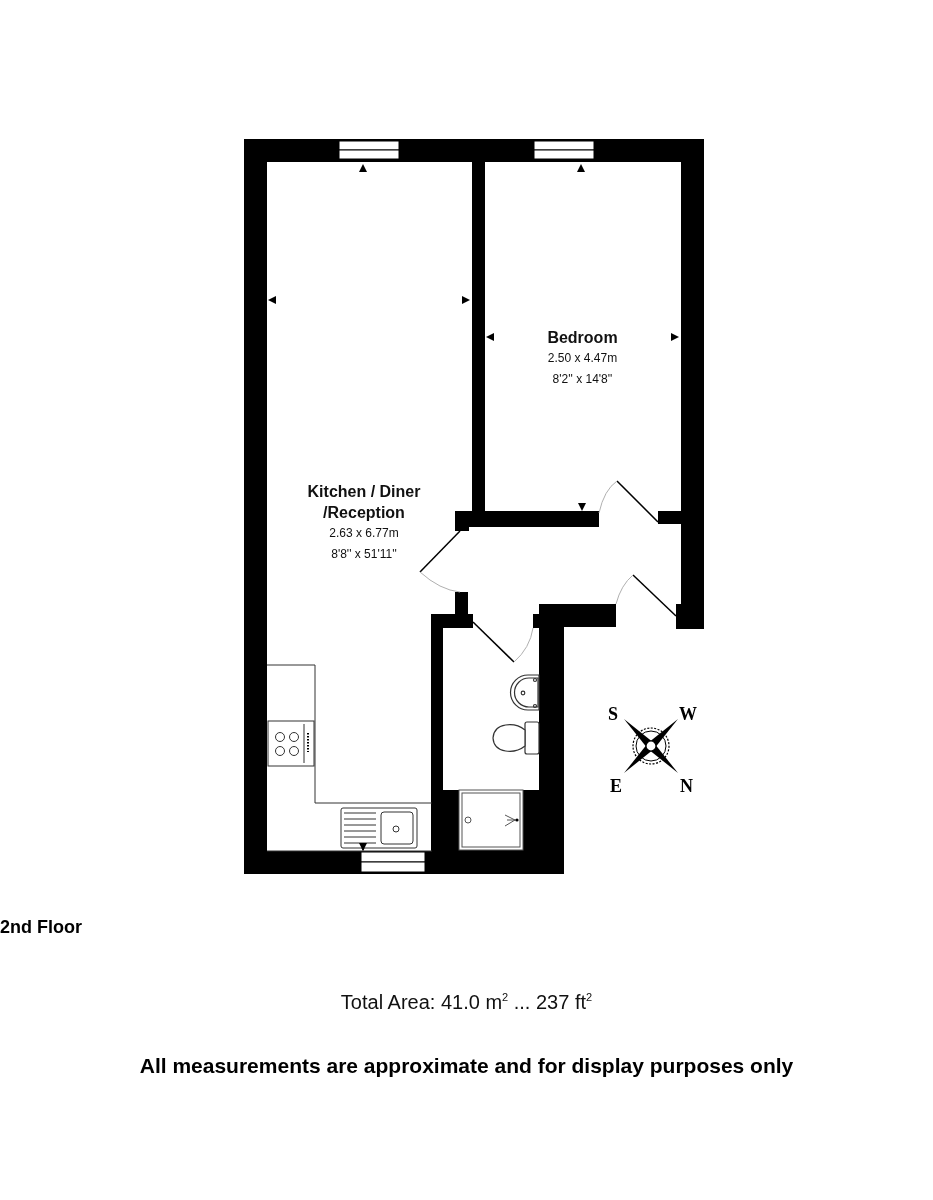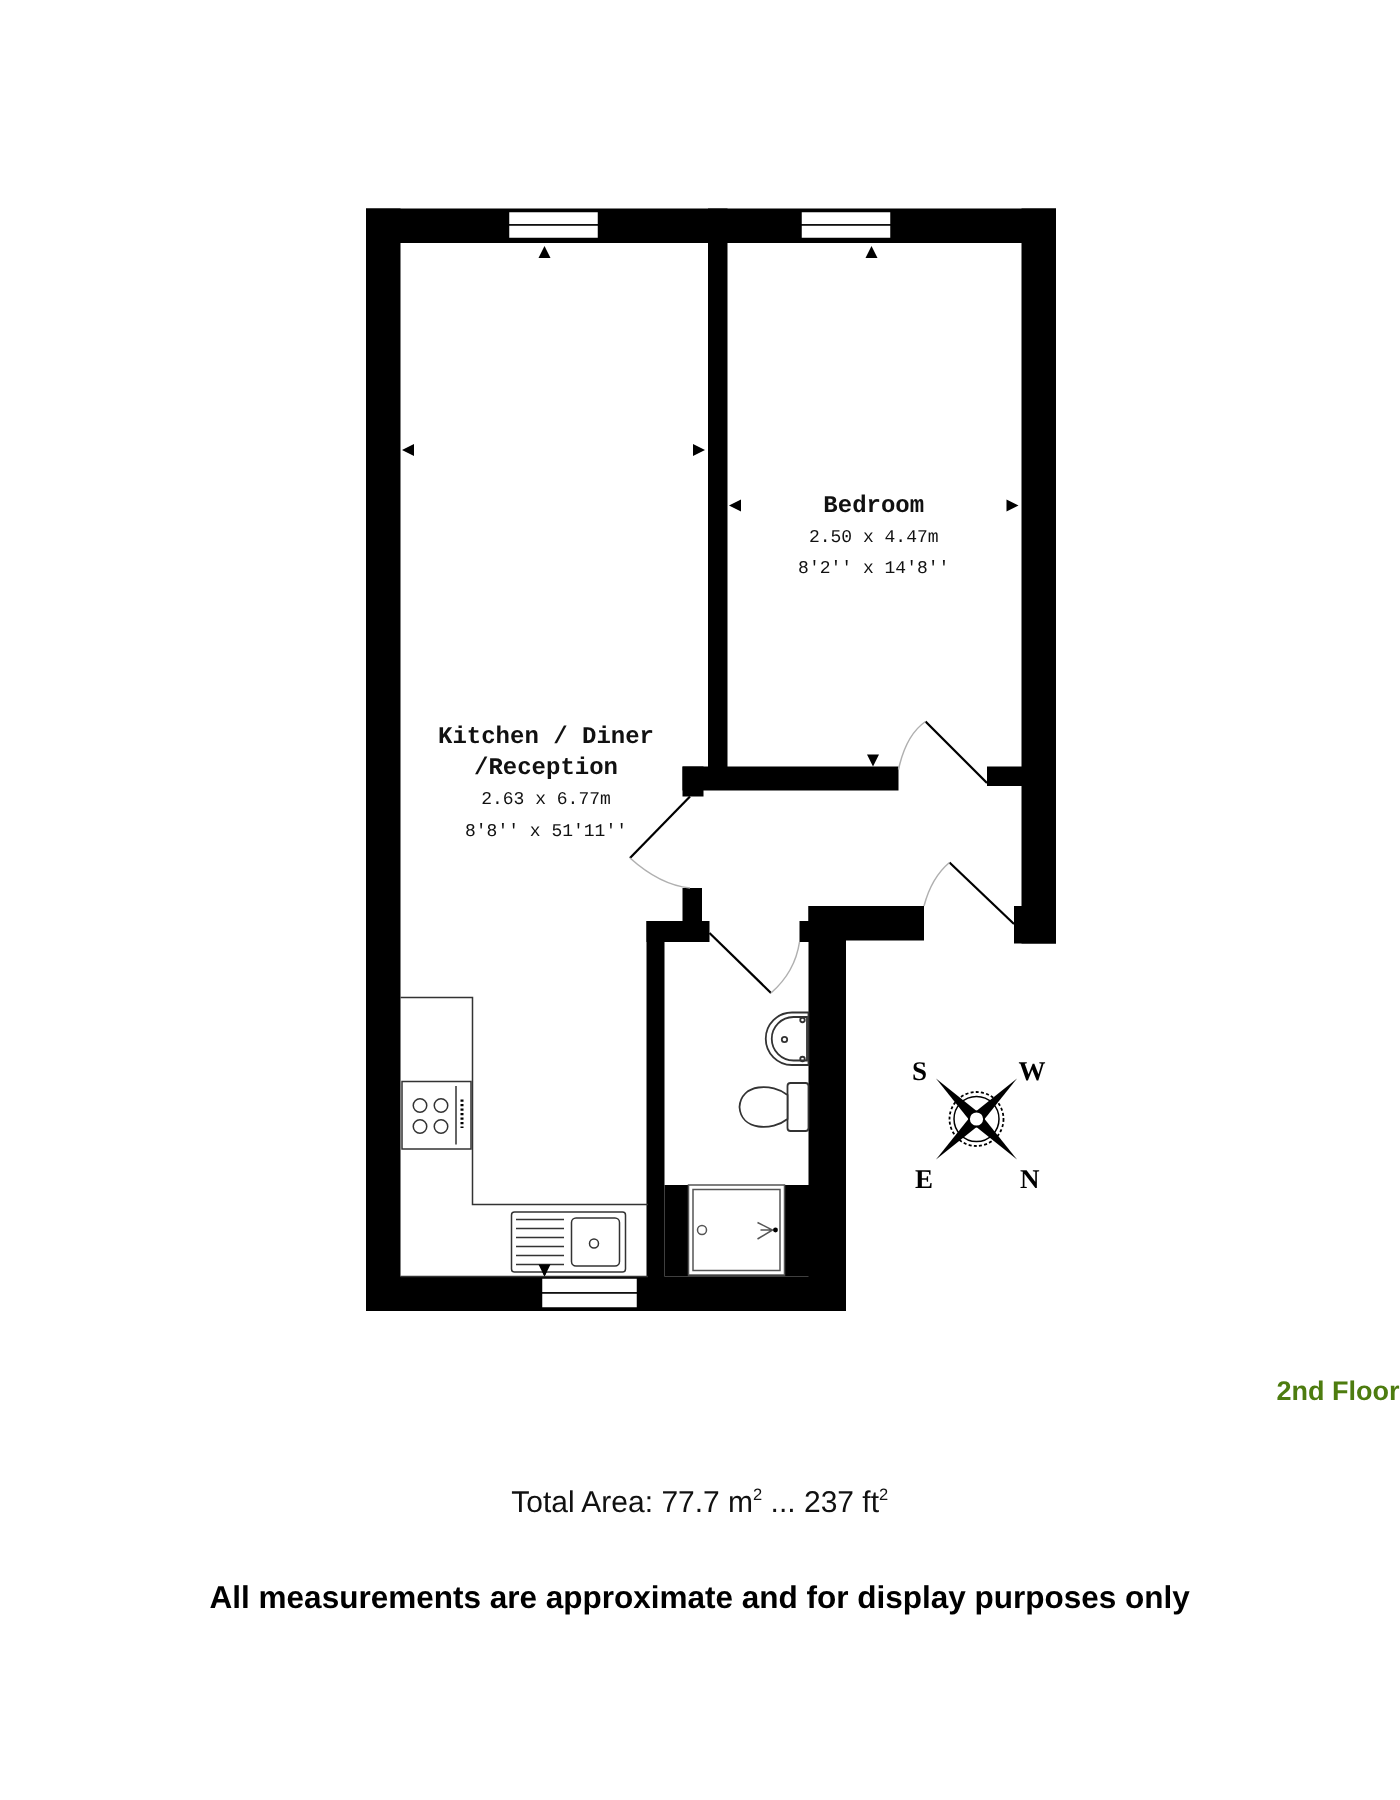--- a/index.html
+++ b/index.html
@@ -1,21 +1,21 @@
 <!DOCTYPE html>
 <html><head>
   <meta charset="utf-8">
   <style>
     html, body { margin: 0; padding: 0; background: #ffffff; }
     body { width: 933px; height: 1200px; position: relative; overflow: hidden; font-family: "Liberation Sans", sans-serif; }
     #plan { position: absolute; left: 0; top: 0; width: 933px; height: 900px; }
-    .room-label { position: absolute; text-align: center; color: #111; font-family: Liberation Mono, monospace; }
+    .room-label { position: absolute; text-align: center; color: #111; font-family: Liberation Sans, sans-serif; }
     .room-label .name { font-weight: bold; font-size: 16px; line-height: 21px; }
     .room-label .dim { font-size: 12px; line-height: 21px; }
-    .floor-title { position: absolute; left: 0; width: 933px; top: 917px; text-align: right; font-weight: bold; font-size: 18px; color: #4d7c0f; }
+    .floor-title { position: absolute; left: 0; width: 933px; top: 917px; text-align: left; font-weight: bold; font-size: 18px; color: #000000; }
     .total-area { position: absolute; left: 0; width: 933px; top: 991px; text-align: center; font-size: 20px; color: #111; }
     .total-area sup { font-size: 11px; vertical-align: 8px; }
     .disclaimer { position: absolute; left: 0; width: 933px; top: 1022px; text-align: center; font-weight: bold; font-size: 21px; color: #000; margin-top: 32px; }
     .compass-letter { font-family: "Liberation Serif", serif; font-weight: bold; font-size: 18px; }
   </style>
 </head>
 <body>
 
 <svg id="plan" width="933" height="900" viewBox="0 0 933 900" xmlns="http://www.w3.org/2000/svg">
 
@@ -166,16 +166,16 @@
 <div class="room-label" style="left:274px;top:481px;width:180px;">
   <div class="name">Kitchen / Diner</div>
   <div class="name">/Reception</div>
   <div class="dim">2.63 x 6.77m</div>
   <div class="dim">8'8'' x 51'11''</div>
 </div>
 
 <div class="floor-title">2nd Floor</div>
 
 <div class="total-area">
-  <span>Total Area: 77.7 m</span><sup>2</sup><span> ... 237 ft</span><sup>2</sup>
+  <span>Total Area: 41.0 m</span><sup>2</sup><span> ... 237 ft</span><sup>2</sup>
 </div>
 
 <div class="disclaimer">All measurements are approximate and for display purposes only</div>
 
 </body></html>

